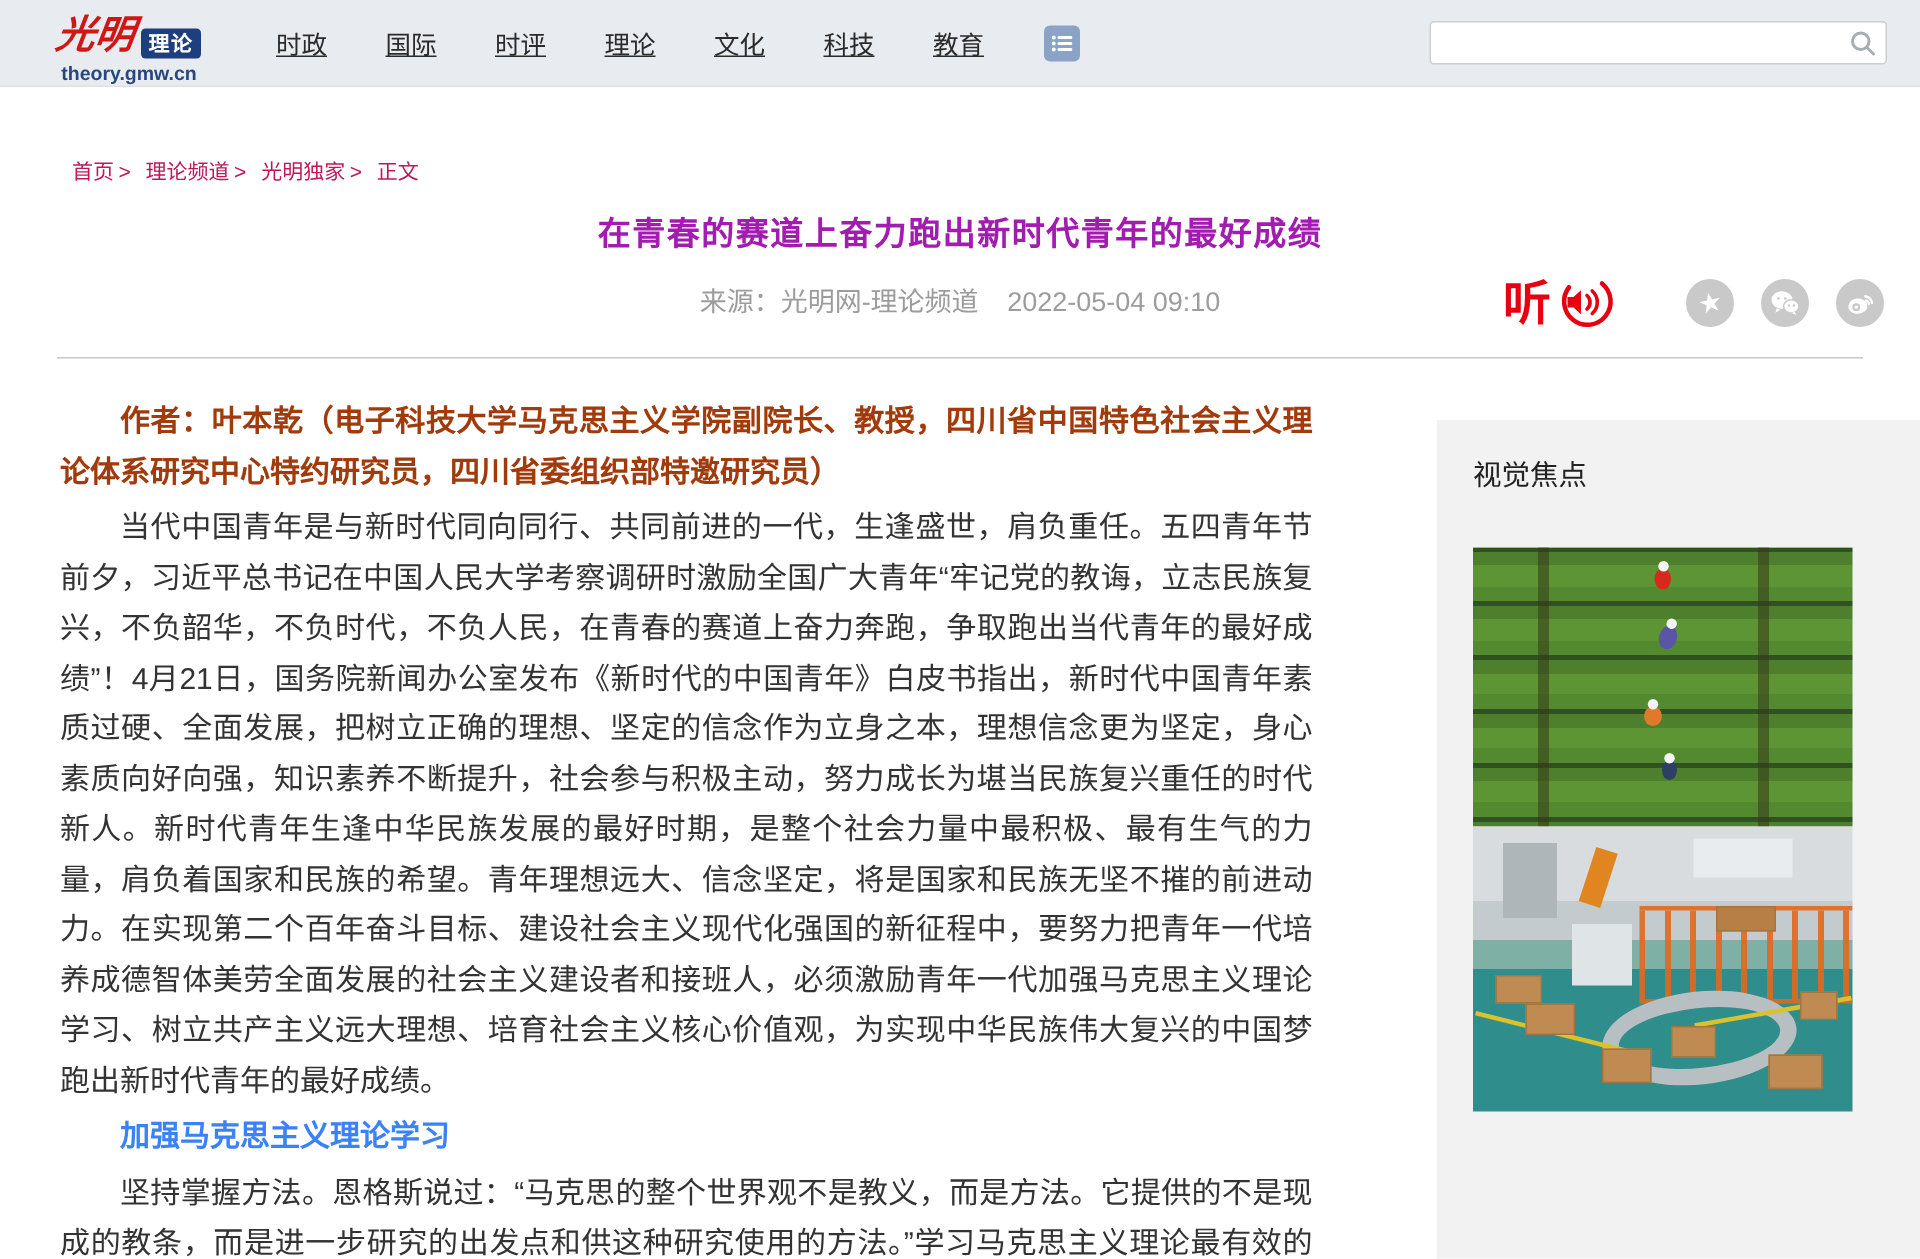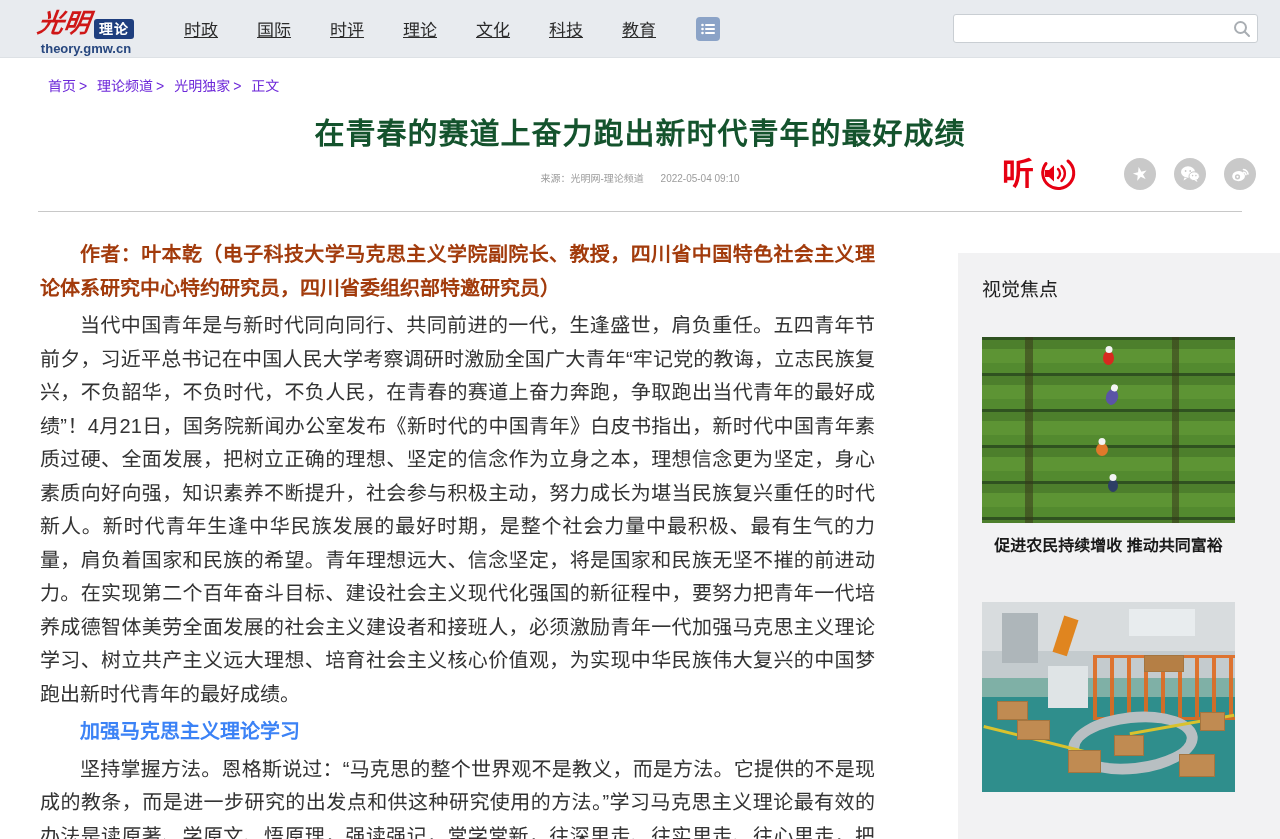--- a/index.html
+++ b/index.html
@@ -19,29 +19,29 @@
   .main-nav span { cursor:pointer;text-decoration:underline; }
   .list-btn { width:24px; height:24px; background:#8ba3c7; border-radius:4px;
     margin-left:40px; display:flex; align-items:center; justify-content:center; cursor:pointer; }
   .search-box { margin-left:auto; margin-right:22px; width:305px; height:29px; background:#fff;
     border:1px solid #c9ced3; border-radius:3px; display:flex; align-items:center; }
   .search-box input { flex:1; height:100%; border:none; outline:none; background:transparent;
     padding:0 8px; font-size:14px; }
   .search-box svg { margin-right:6px; flex:0 0 auto; }
 
   
-  .breadcrumb { padding:17px 0 0 48px; font-size:14px; color:#6d28d9; }
+  .breadcrumb { padding:17px 0 0 48px; font-size:14px; color:#be185d;margin-top:28px; }
   .breadcrumb .crumb { margin-right:3px; cursor:pointer; }
   .breadcrumb .sep { margin-right:6px; }
 
   
   .title-section { position:relative; margin-top:14px; }
-  .article-title { text-align:center; font-size:30px; font-weight:bold; color:#14532d;
+  .article-title { text-align:center; font-size:22px; font-weight:bold; color:#a21caf;
     letter-spacing:1px; }
-  .article-meta { text-align:center; font-size:10px; color:#9c9c9c; margin-top:17px; }
+  .article-meta { text-align:center; font-size:18px; color:#9c9c9c; margin-top:17px; }
   .article-meta .src { margin-right:14px; }
   .title-actions { position:absolute; top:44px; right:24px; display:flex; align-items:center; }
   .listen-btn { display:flex; align-items:center; color:#e60012; cursor:pointer; }
   .listen-char { font-size:32px; font-weight:bold; line-height:1; }
   .share-group { display:flex; gap:18px; margin-left:48px; }
   .share-circle { width:32px; height:32px; border-radius:50%; background:#c9c9c9;
     display:flex; align-items:center; justify-content:center; color:#fff; cursor:pointer; }
   .share-circle .star { font-size:18px; line-height:1; transform:rotate(-12deg); }
 
   .divider { border-top:1px solid #c8c8c8; margin:26px 38px 0 38px; }
@@ -209,21 +209,20 @@
       <div class="worker" style="left:124px; top:52px; width:12px; height:16px; background:#5b55a6; transform:rotate(15deg);">
           <span class="cap"></span>
         </div>
       <div class="worker" style="left:114px; top:106px; width:12px; height:13px; background:#e0792a;">
           <span class="cap"></span>
         </div>
       <div class="worker" style="left:126px; top:142px; width:10px; height:13px; background:#2e3f66;">
           <span class="cap"></span>
         </div>
     </div>
-    <div class="sb-caption">促进农民持续增收 推动共同富裕</div>
 
     <div class="sb-photo photo-factory" style="height:190px;">
       <div class="pf-machine" style="left:8%; top:6%; width:14%; height:26%;"></div>
       <div class="pf-machine" style="left:58%; top:4%; width:26%; height:14%; background:#e8ecee;"></div>
       <div class="pf-robot" style="left:30%; top:8%; width:6%; height:20%; transform:rotate(18deg);"></div>
       <div class="pf-fence"></div>
       <div class="pf-machine" style="left:26%; top:34%; width:16%; height:22%; background:#dfe4e6;"></div>
       <div class="pf-loop"></div>
       <div class="pf-line" style="left:0; top:72%; width:46%; height:3px; transform:rotate(14deg);"></div>
       <div class="pf-line" style="left:58%; top:64%; width:42%; height:3px; transform:rotate(-10deg);"></div>

